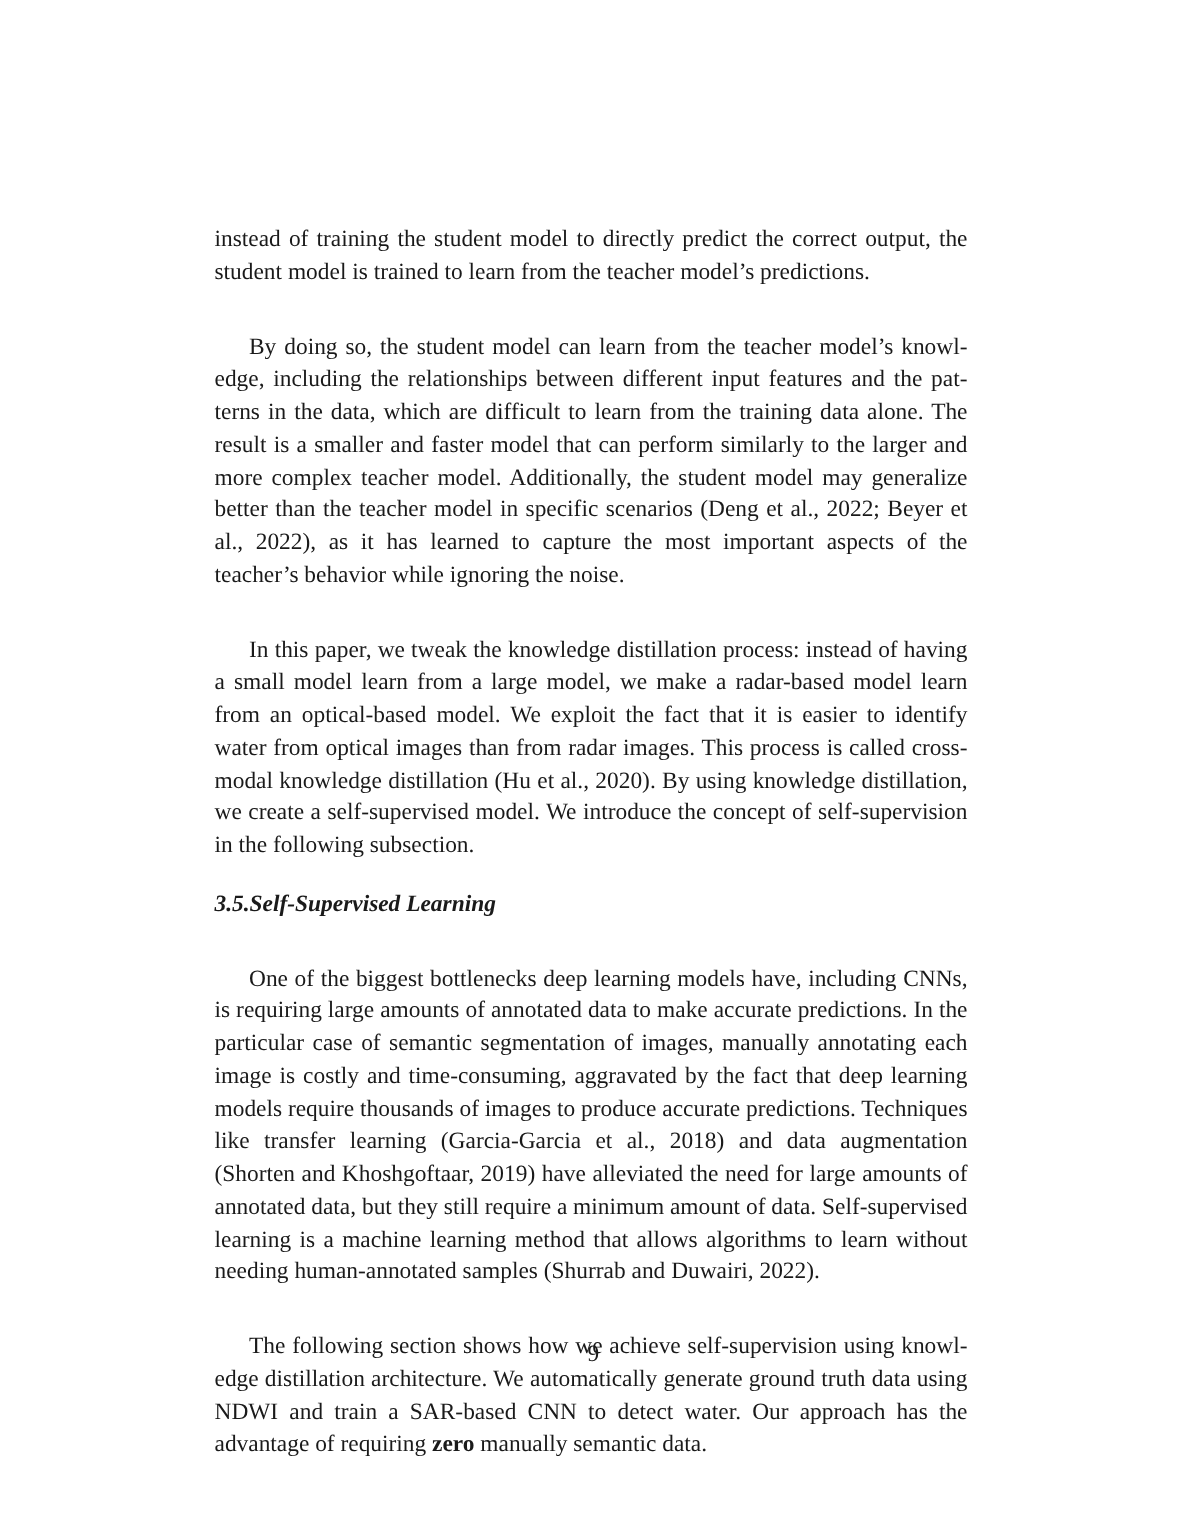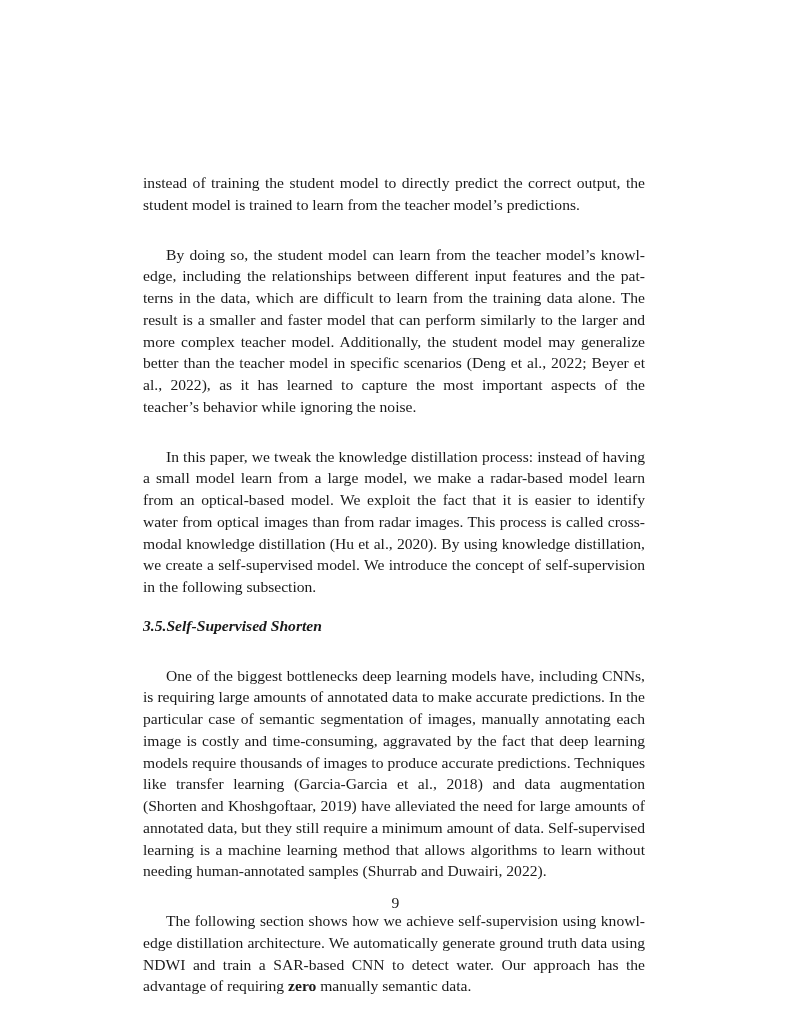--- a/index.html
+++ b/index.html
@@ -11,21 +11,21 @@
       width: 791px;
       height: 1024px;
       position: relative;
       overflow: hidden;
       font-family: "DejaVu Serif", "Liberation Serif", serif;
       color: #1a1a1a;
     }
     .page-body {
       position: absolute;
       left: 143px;
-      top: 172px;
+      top: 149px;
       width: 502px;
       font-family: "Liberation Serif", "DejaVu Serif", serif;
       font-size: 15.6px;
       line-height: 21.75px;
       text-align: justify;
       hyphens: manual;
     }
     .para {
       margin: 0;
       text-indent: 0;
@@ -57,20 +57,20 @@
   </style>
 </head>
 <body>
 
 <div class="page-body">
   <p class="para">instead of training the student model to directly predict the correct output, the student model is trained to learn from the teacher model’s predictions.</p>
   <p class="para indent">By doing so, the student model can learn from the teacher model’s knowl­edge, including the relationships between different input features and the pat­terns in the data, which are difficult to learn from the training data alone. The result is a smaller and faster model that can perform similarly to the larger and more complex teacher model. Additionally, the student model may generalize better than the teacher model in specific scenarios (Deng et al., 2022; Beyer et al., 2022), as it has learned to capture the most important aspects of the teacher’s behavior while ignoring the noise.</p>
   <p class="para indent">In this paper, we tweak the knowledge distillation process: instead of hav­ing a small model learn from a large model, we make a radar-based model learn from an optical-based model. We exploit the fact that it is easier to identify water from optical images than from radar images. This process is called cross-modal knowledge distillation (Hu et al., 2020). By using knowl­edge distillation, we create a self-supervised model. We introduce the concept of self-supervision in the following subsection.</p>
 
   <h3 class="section-heading">
-    <span class="num">3.5.</span><span>Self-Supervised Shorten</span>
+    <span class="num">3.5.</span><span>Self-Supervised Learning</span>
   </h3>
 
   <p class="para indent">One of the biggest bottlenecks deep learning models have, including CNNs, is requiring large amounts of annotated data to make accurate predictions. In the particular case of semantic segmentation of images, manually anno­tating each image is costly and time-consuming, aggravated by the fact that deep learning models require thousands of images to produce accurate predic­tions. Techniques like transfer learning (Garcia-Garcia et al., 2018) and data augmentation (Shorten and Khoshgoftaar, 2019) have alleviated the need for large amounts of annotated data, but they still require a minimum amount of data. Self-supervised learning is a machine learning method that allows algorithms to learn without needing human-annotated samples (Shurrab and Duwairi, 2022).</p>
   <p class="para indent"><span>The following section shows how we achieve self-supervision using knowl­edge distillation architecture. We automatically generate ground truth data using NDWI and train a SAR-based CNN to detect water. Our approach has the advantage of requiring </span><span class="em-bold">zero</span><span> manually semantic data.</span></p>
 </div>
 
 <div class="page-number">9</div>
 
 </body></html>

